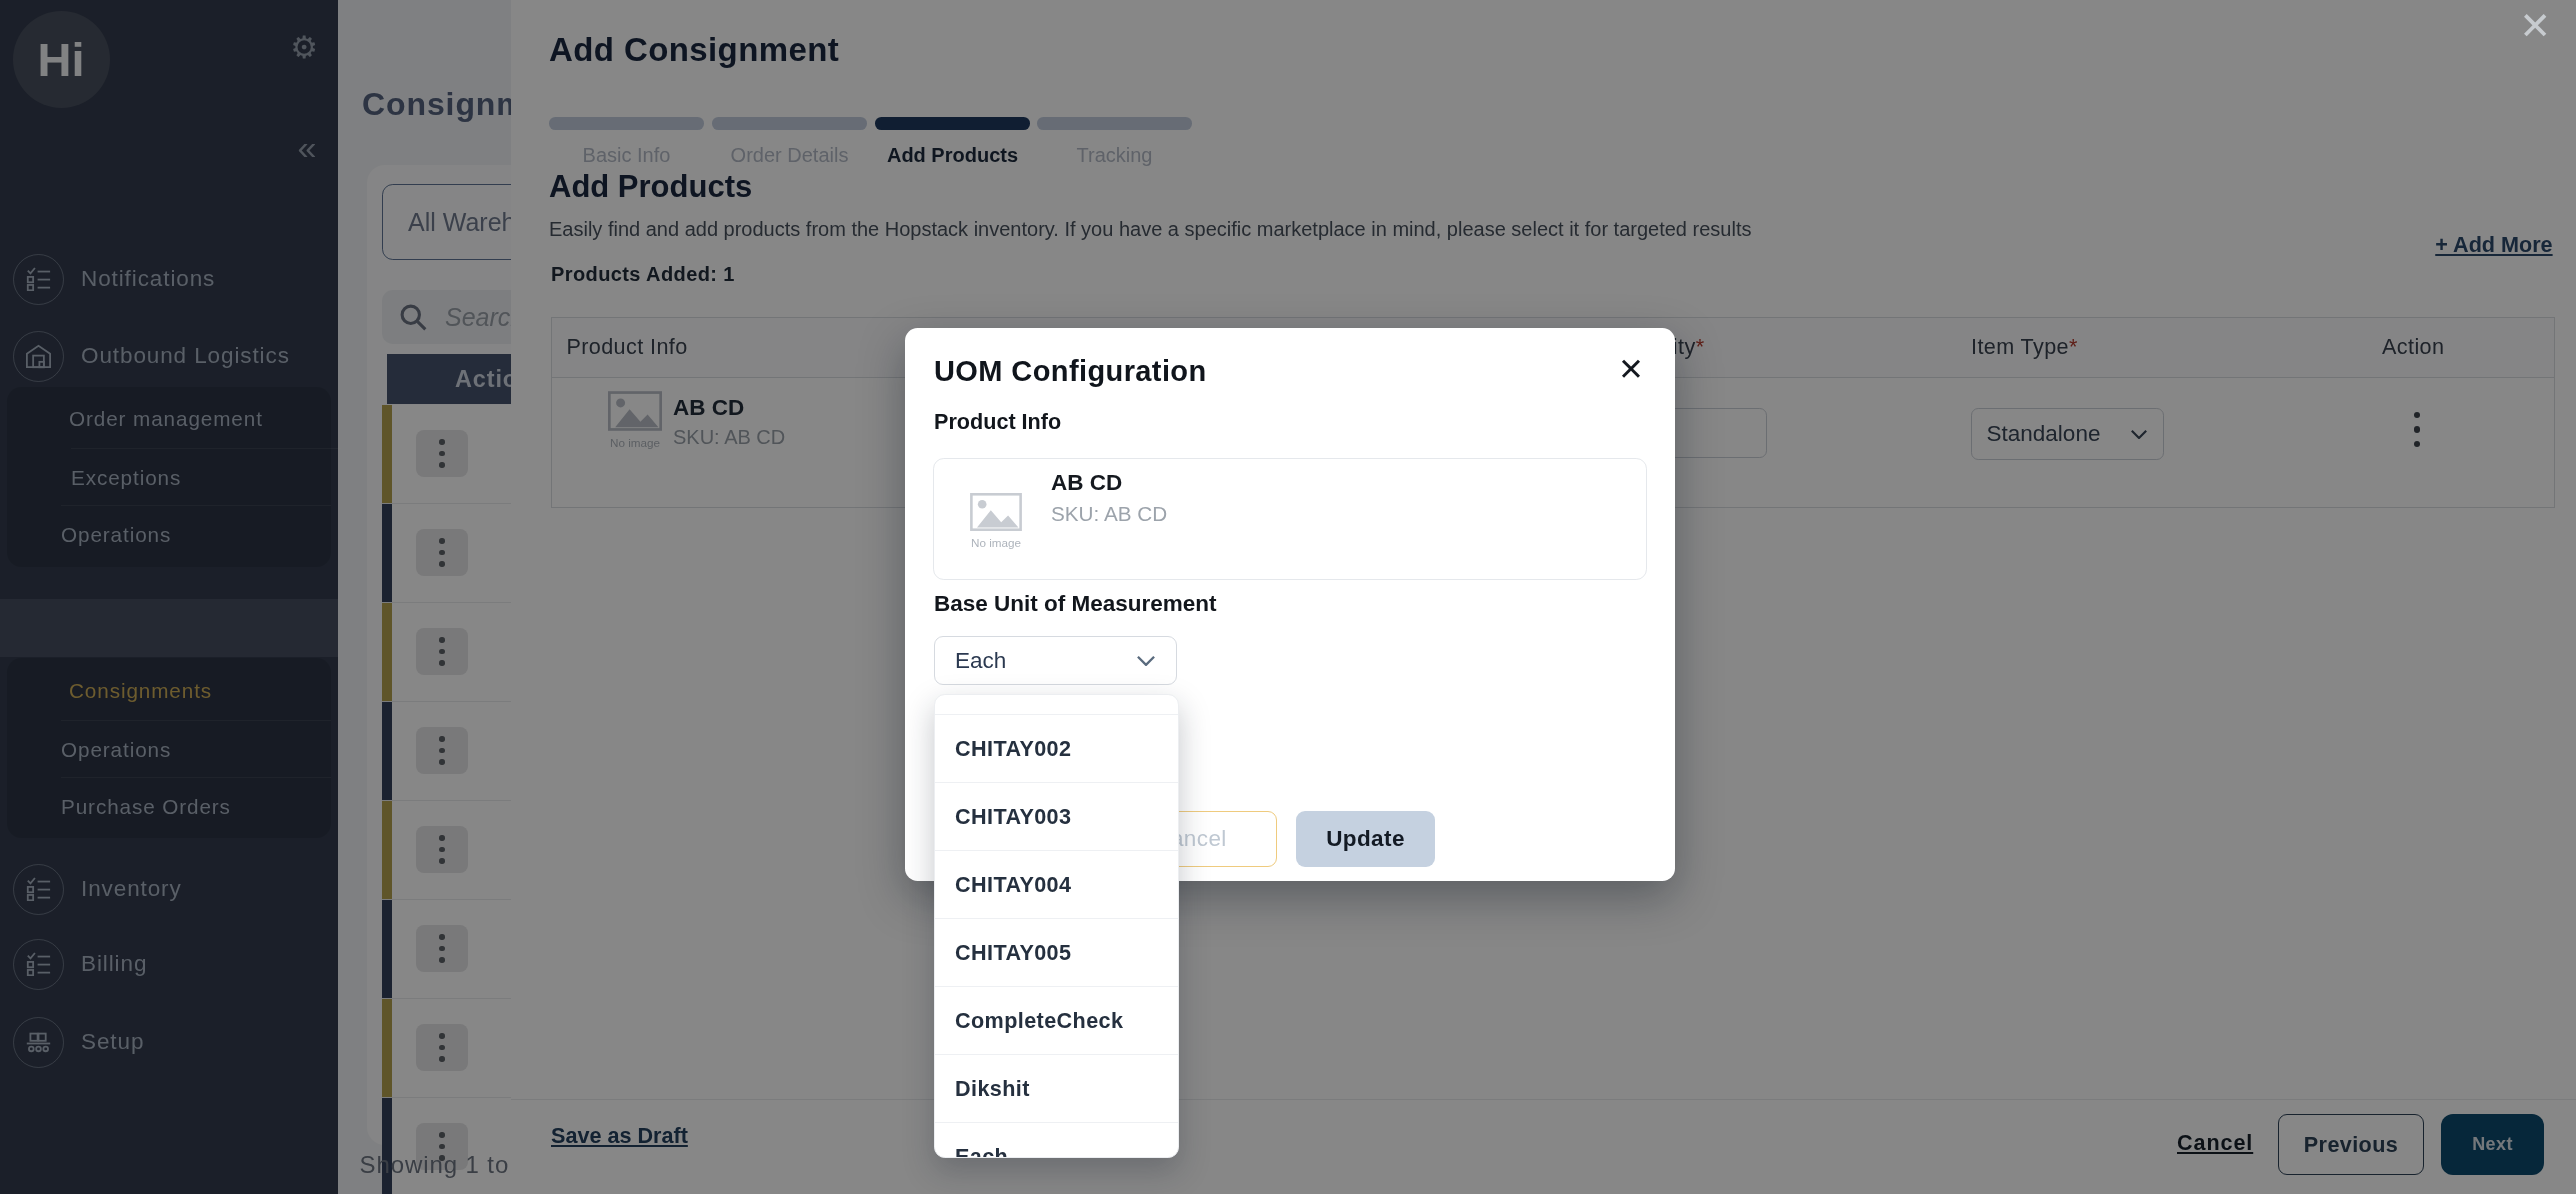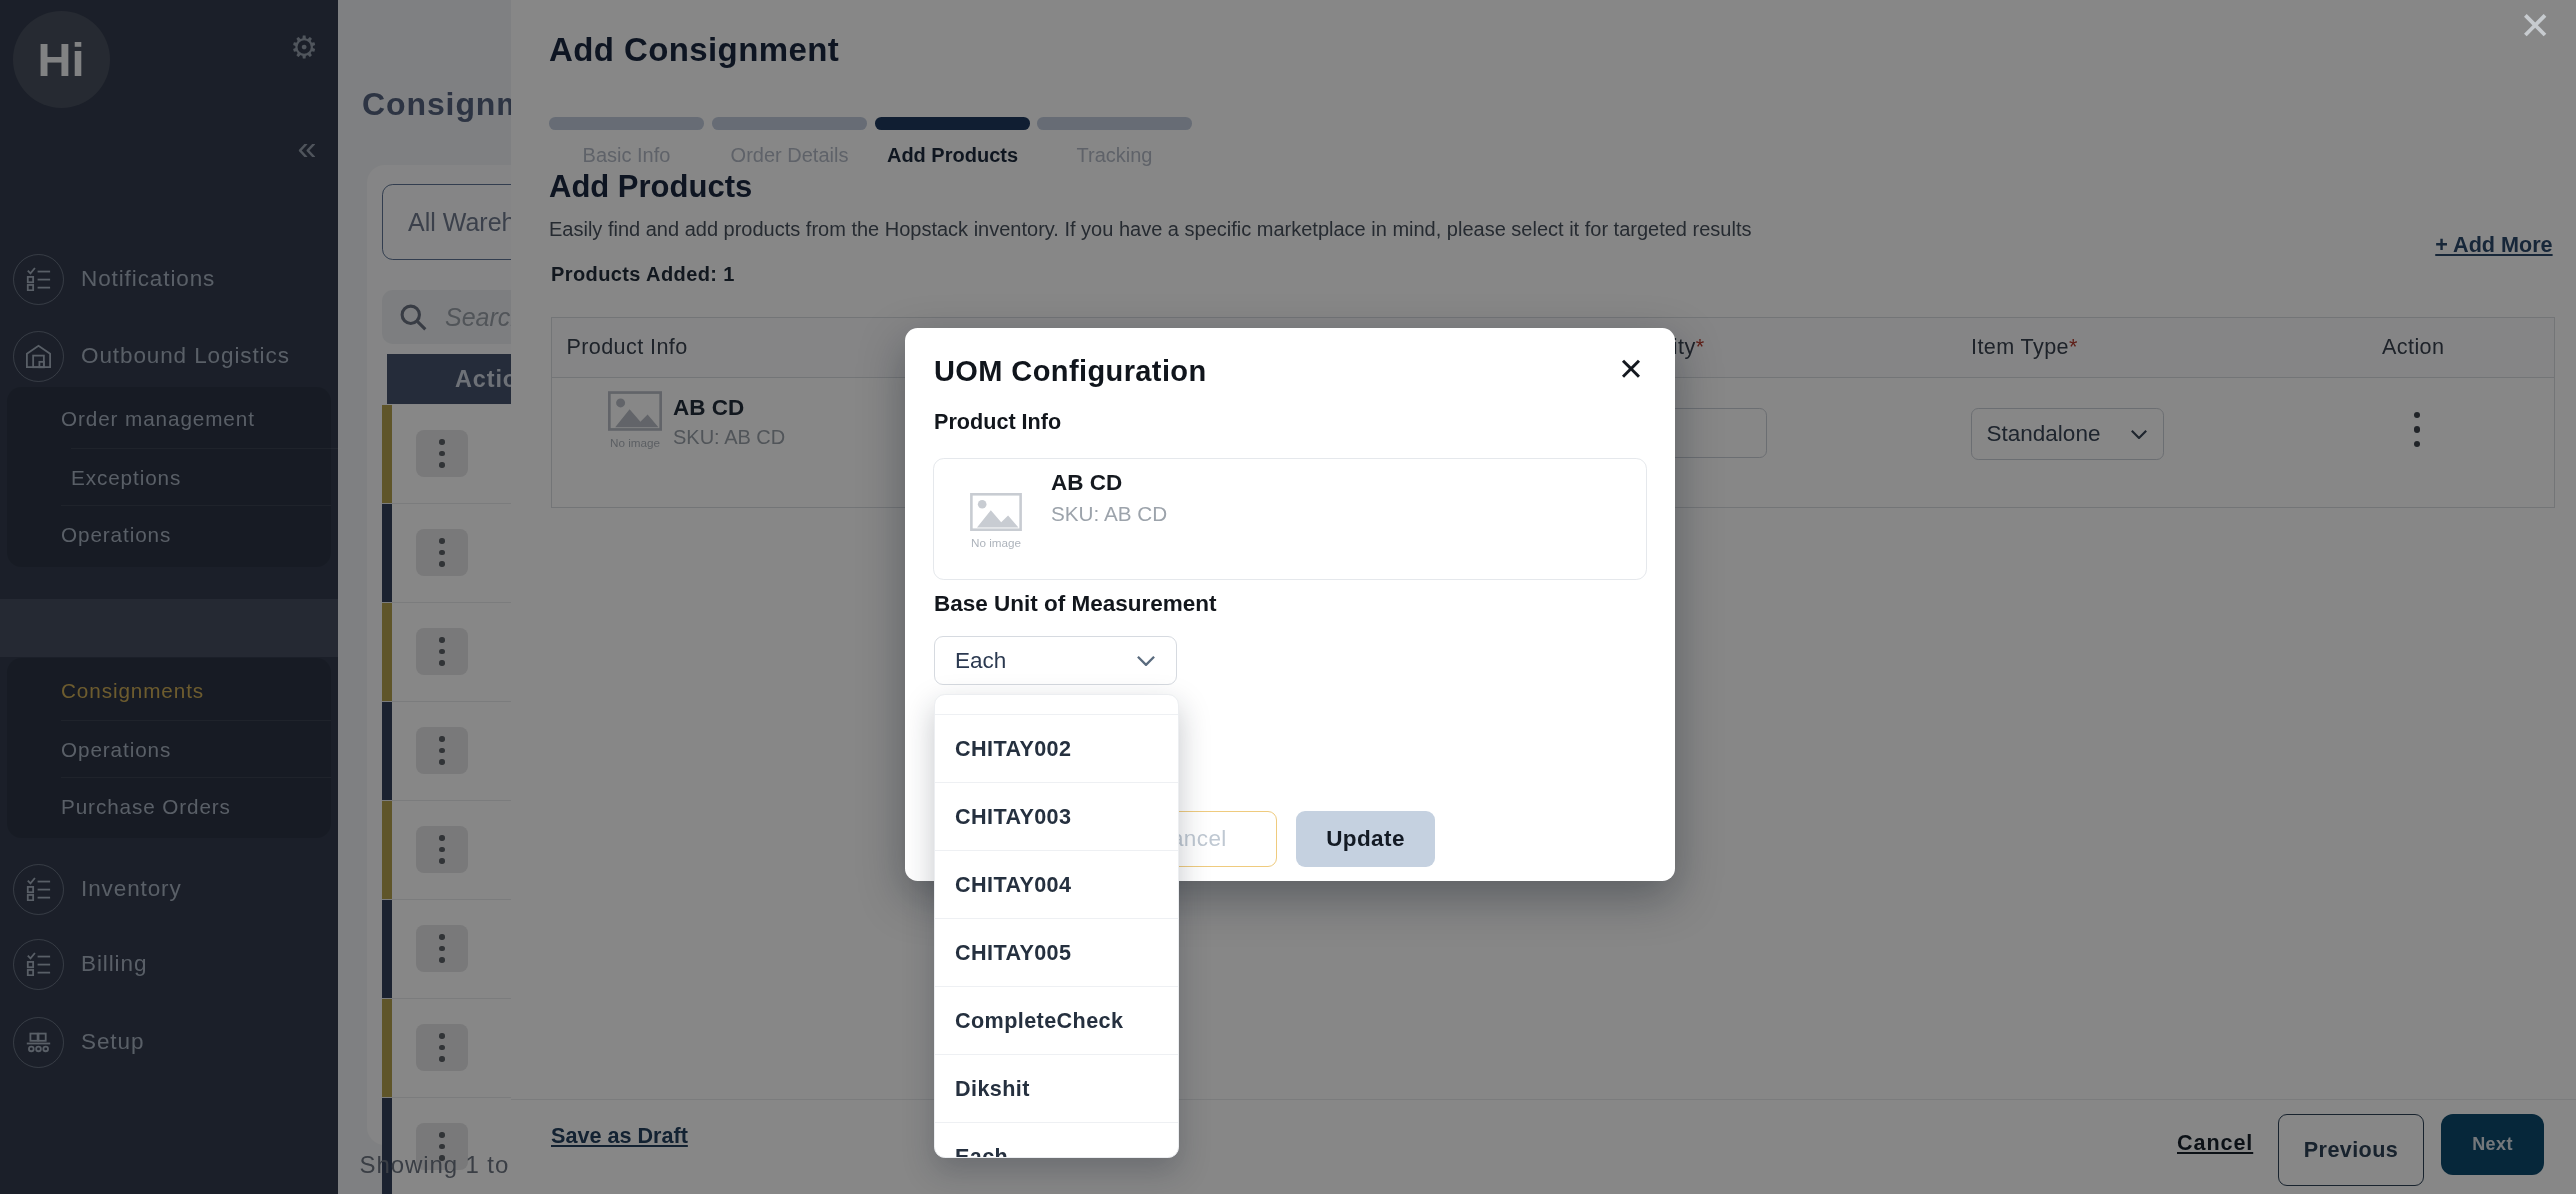--- a/index.html
+++ b/index.html
@@ -36,21 +36,21 @@
                color:#F4F6F8;font-size:47px;font-weight:bold;}
   .gear{position:absolute;right:20px;top:29px;font-size:31px;color:#97A0AF;}
   .collapse{position:absolute;right:21.6px;top:130px;font-size:34px;color:#97A0AF;line-height:1;}
   .group-box{position:absolute;left:7.2px;width:324px;background:rgba(0,0,0,0.12);border-radius:14.4px;}
   .gb-out{top:387px;height:180px;}
   .gb-in{top:658px;height:180px;}
   .side-item{position:absolute;left:0;width:338px;height:58px;display:flex;align-items:center;color:#A9B3C2;}
   .side-item .icircle{position:absolute;left:12.6px;width:49px;height:49px;border-radius:50%;
                       border:1.8px solid rgba(170,180,195,0.45);display:flex;align-items:center;justify-content:center;color:#A9B3C2;}
   .side-item .lbl{position:absolute;left:81px;font-size:22.5px;letter-spacing:0.9px;white-space:nowrap;}
-  .side-sub{position:absolute;left:0;width:322px;height:58px;display:flex;align-items:center;}
+  .side-sub{position:absolute;left:8px;width:322px;height:58px;display:flex;align-items:center;}
   .side-sub .lbl{position:absolute;left:61px;font-size:20.7px;letter-spacing:0.9px;color:#A9B3C2;white-space:nowrap;}
   .side-sub.sep{border-top:0.9px solid rgba(255,255,255,0.08);}
   .active-band{position:absolute;left:0;top:599px;width:338px;height:58px;background:rgba(255,255,255,0.10);}
   .icircle.gold{background:#C9A74F;border-color:#C9A74F;color:#2E3340;}
   .lbl.gold{color:#CFAE58;}
   svg.ic{display:block;}
   
   .panel{position:absolute;left:511px;top:0;right:0;bottom:0;background:#FFFFFF;z-index:3;}
   .pn-title{position:absolute;left:38px;top:31px;font-size:33px;font-weight:bold;color:#1B2940;letter-spacing:0.4px;}
   .steps{position:absolute;left:38px;top:117px;width:648px;}
@@ -73,21 +73,21 @@
   .prow-name{position:absolute;left:121px;top:77px;font-size:22.5px;font-weight:bold;color:#232E3C;}
   .prow-sku{position:absolute;left:121px;top:108px;font-size:20px;color:#99A0A9;}
   .qty-input{position:absolute;left:1060px;top:90px;width:155px;height:50px;border:0.9px solid #CBD0D7;border-radius:7.2px;background:#fff;font-size:21.6px;padding:0 12.6px;box-sizing:border-box;color:#3A4657;}
   .it-select{position:absolute;left:1419px;top:90px;width:191px;height:50px;border:0.9px solid #CBD0D7;border-radius:7.2px;
              display:flex;align-items:center;justify-content:center;gap:30px;font-size:22.5px;color:#3A4657;background:#fff;}
   .row-kebab{position:absolute;left:1862px;top:94px;display:flex;flex-direction:column;gap:8px;}
   .row-kebab .kdot{background:#3F454D;width:6.3px;height:6.3px;}
   .pn-footline{position:absolute;left:0;right:0;top:1099px;border-top:0.9px solid #E8EAED;}
   .save-draft{position:absolute;left:40px;top:1123px;font-size:21.6px;color:#24415F;font-weight:bold;text-decoration:underline;}
   .cancel-link{position:absolute;left:1666px;top:1130px;font-size:21.6px;color:#17202B;font-weight:bold;text-decoration:underline;letter-spacing:0.9px;}
-  .btn-prev{position:absolute;left:1767px;top:1114px;width:146px;height:72px;border:1.8px solid #2E4257;border-radius:9px;
+  .btn-prev{position:absolute;left:1767px;top:1114px;width:146px;height:61px;border:1.8px solid #2E4257;border-radius:9px;
             background:transparent;color:#2E4257;font-size:21.6px;font-weight:bold;letter-spacing:0.4px;}
   .btn-next{position:absolute;left:1930px;top:1114px;width:103px;height:61px;border:none;border-radius:12px;
             background:#0c4a6e;color:#DCE2E9;font-size:18px;font-weight:bold;letter-spacing:0.4px;}
   
   .overlay{position:absolute;inset:0;background:rgba(0,0,0,0.47);z-index:10;}
   .screen-close{position:absolute;right:25px;top:3.6px;font-size:38px;color:#C7CBCF;font-weight:300;}
   
   .modal{position:absolute;left:905px;top:328px;width:770px;height:553px;background:#fff;border-radius:12.6px;
          z-index:20;box-shadow:0 16px 45px rgba(10,16,28,0.35);}
   .m-title{position:absolute;left:29px;top:27px;font-size:29px;font-weight:bold;color:#10151C;letter-spacing:0.4px;}

